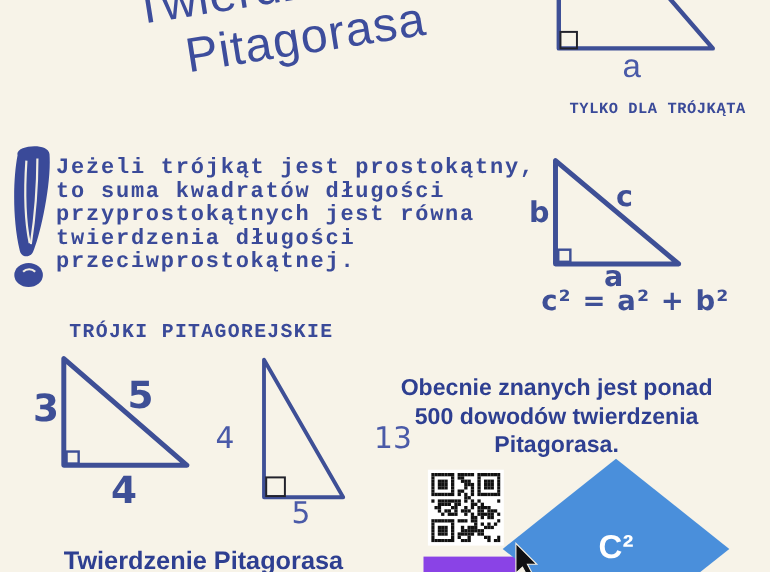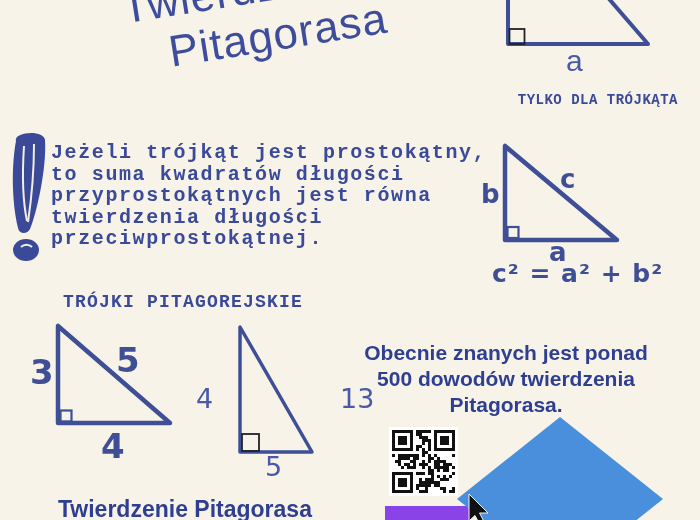--- a/index.html
+++ b/index.html
@@ -359,16 +359,17 @@
         <rect x="15" y="60" width="3" height="3"></rect>
         <rect x="18" y="60" width="3" height="3"></rect>
         <rect x="27" y="60" width="3" height="3"></rect>
         <rect x="30" y="60" width="3" height="3"></rect>
         <rect x="33" y="60" width="3" height="3"></rect>
         <rect x="51" y="60" width="3" height="3"></rect>
         <rect x="57" y="60" width="3" height="3"></rect>
         <rect x="60" y="60" width="3" height="3"></rect>
       </svg></div>
 
+  <div class="abs c2-label layer2">C²</div>
 
   <div class="abs sansbold footer-title layer2">Twierdzenie Pitagorasa</div>
 
 </div>
 
 </body></html>

